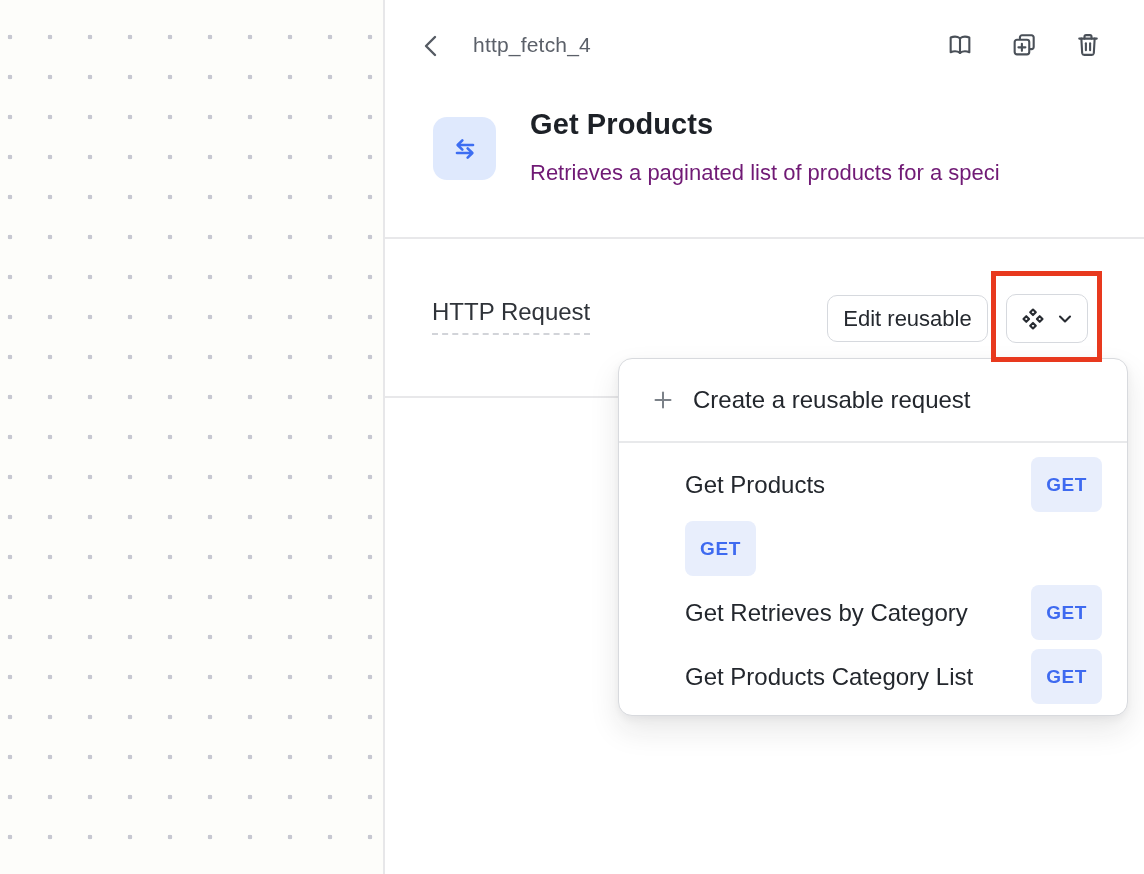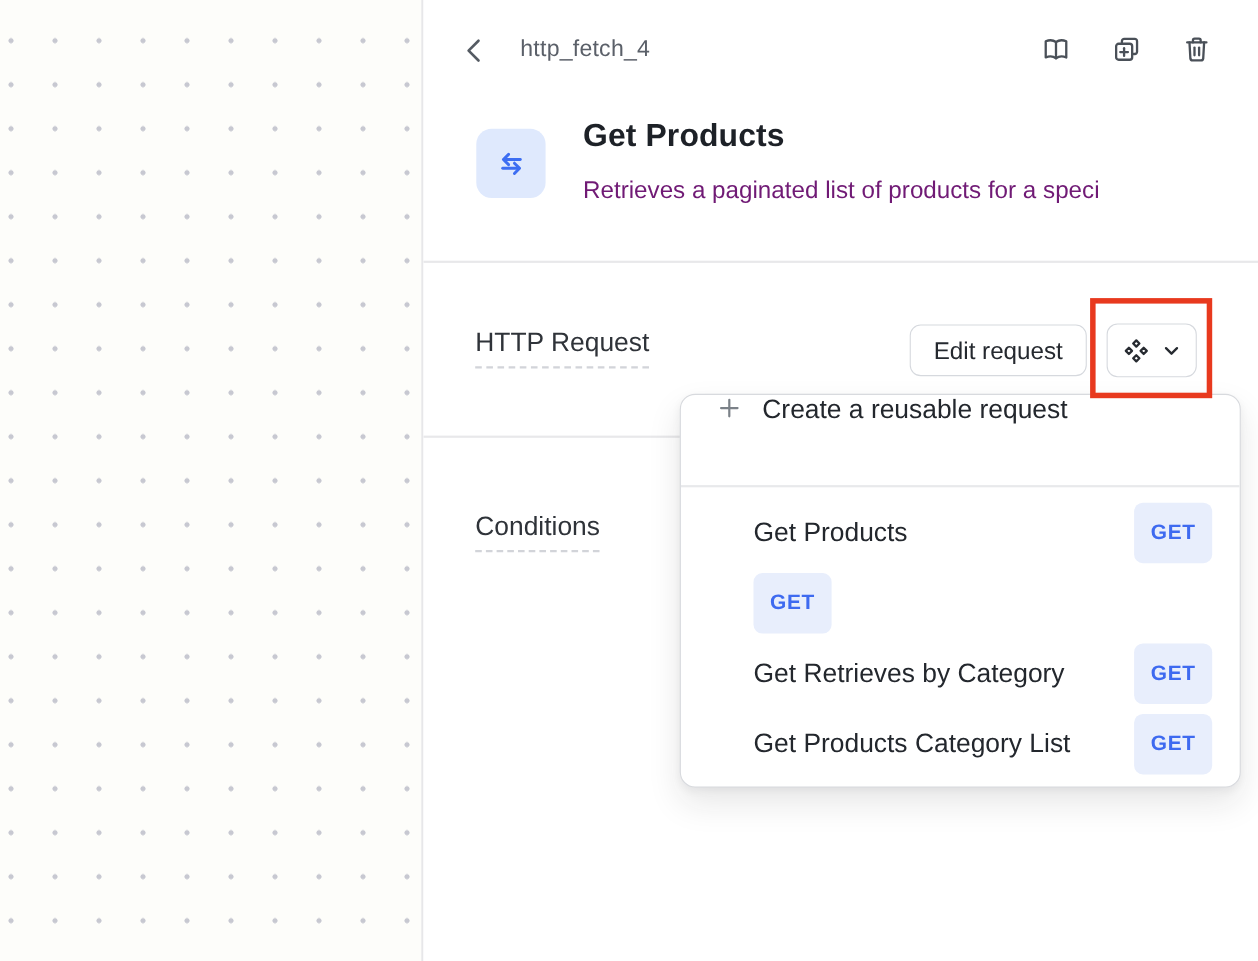--- a/index.html
+++ b/index.html
@@ -77,21 +77,21 @@
   }
 
   
   .menu{
     position:absolute;left:618px;top:358px;width:510px;height:358px;z-index:5;
     background:#ffffff;border:1.5px solid #d8dade;border-radius:14px;
     box-shadow:0 14px 30px rgba(25,28,33,.10),0 3px 8px rgba(25,28,33,.05);
     box-sizing:border-box;overflow:hidden;
   }
   .menu-create{
-    height:82px;display:flex;align-items:flex-start;padding-left:32px;gap:18px;cursor:pointer;
+    height:82px;display:flex;align-items:center;padding-left:32px;gap:18px;cursor:pointer;
   }
   .menu-create-label{font-size:24px;color:#23272d;}
   .menu-divider{height:1.5px;background:#e8e9eb;}
   .menu-list{padding-top:10px;}
   .menu-item{
     height:64px;display:flex;align-items:center;cursor:pointer;
     padding-left:66px;padding-right:25px;
   }
   .menu-item-label{font-size:24px;color:#23272d;flex:1 1 auto;}
   .method-badge{
@@ -161,41 +161,40 @@
         </svg>
       </span>
     </div>
     <h1 class="node-title">Get Products</h1>
     <p class="node-desc">Retrieves a paginated list of products for a speci</p>
 
     <div class="h-divider-1"></div>
 
     <span class="section-label http-label">HTTP Request</span>
 
-    <button class="edit-btn">Edit request</button>
+    <button class="edit-btn">Edit reusable</button>
 
     <button class="reuse-btn">
       <span>
         <svg width="26" height="26" viewBox="0 0 24 24" fill="none" stroke="#272b31" stroke-width="1.9" stroke-linejoin="round">
           <path d="M12 3.2 L14.6 5.8 L12 8.4 L9.4 5.8 Z"></path>
           <path d="M18.2 9.4 L20.8 12 L18.2 14.6 L15.6 12 Z"></path>
           <path d="M12 15.6 L14.6 18.2 L12 20.8 L9.4 18.2 Z"></path>
           <path d="M5.8 9.4 L8.4 12 L5.8 14.6 L3.2 12 Z"></path>
         </svg>
       </span>
       <span>
         <svg width="20" height="20" viewBox="0 0 20 20" fill="none" stroke="#272b31" stroke-width="2.1" stroke-linecap="round" stroke-linejoin="round">
           <path d="M5 7.5 L10 12.5 L15 7.5"></path>
         </svg>
       </span>
     </button>
 
     <div class="h-divider-2"></div>
 
-    <span class="section-label cond-label">Conditions</span>
   </div>
 
   <div class="menu">
     <div class="menu-create">
       <span>
         <svg width="24" height="24" viewBox="0 0 24 24" fill="none" stroke="#7b8188" stroke-width="2" stroke-linecap="round">
           <path d="M12 4.5 V19.5"></path>
             <path d="M4.5 12 H19.5"></path>
         </svg>
       </span>

